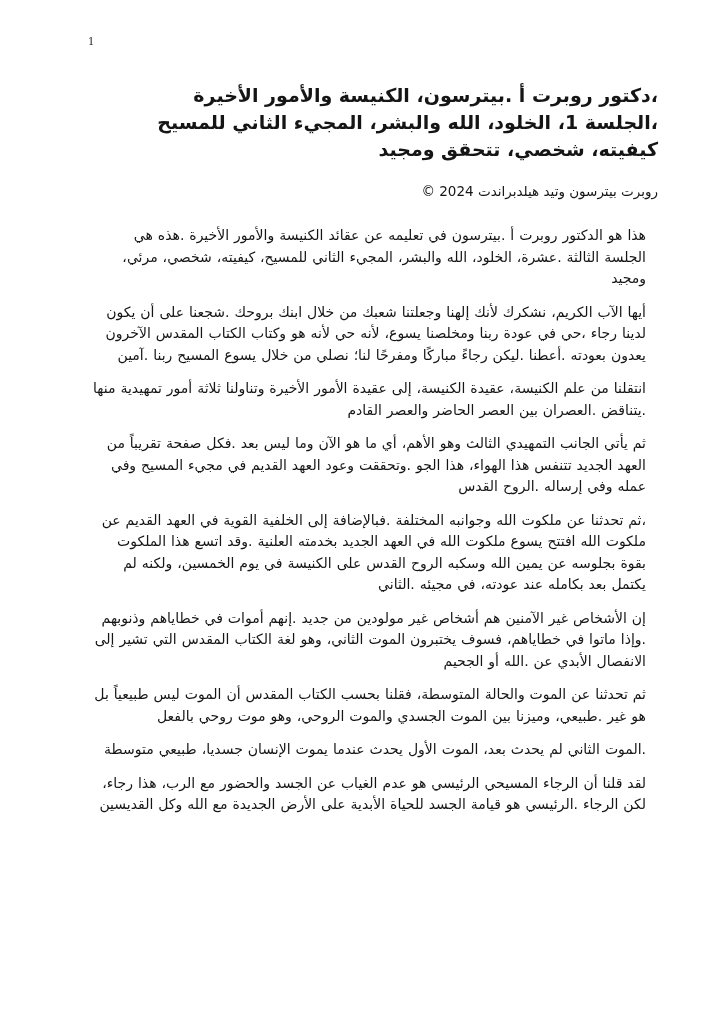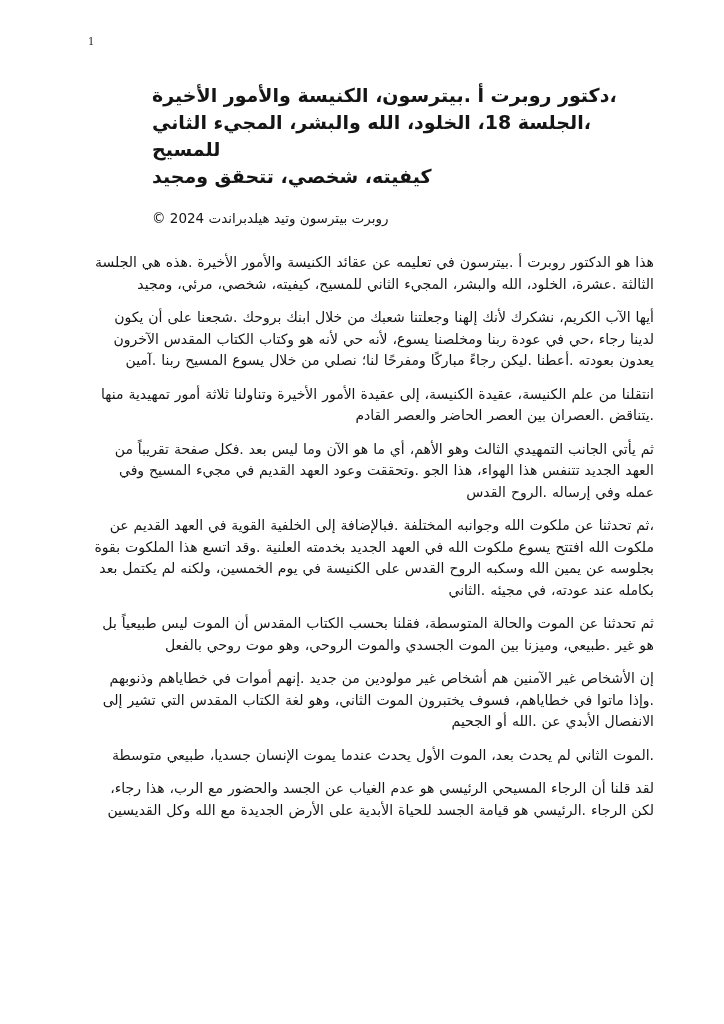--- a/index.html
+++ b/index.html
@@ -31,67 +31,67 @@
     position: absolute;
     top: 0;
     right: 66px;
     left: 88px;
     direction: rtl;
     unicode-bidi: embed;
   }
   .title-block {
     margin-top: 82px;
     padding-left: 64px;
-    text-align: left;
+    text-align: right;
   }
   .title-line {
     font-weight: bold;
     font-size: 19px;
     line-height: 27px;
     letter-spacing: 0;
   }
   .copyright-line {
     margin-top: 19px;
     font-size: 13.5px;
     line-height: 19px;
     font-weight: normal;
   }
   .body-block {
     margin-top: 24px;
     text-align: right;
   }
   .body-block p {
-    margin: 0 4px 12px 0;
+    margin: 0 12px 12px 0;
     font-size: 14px;
     line-height: 21.5px;
     word-spacing: 0.5px;
   }
 </style>
 </head>
 <body>
 
 <div class="page">
 
   <div class="page-number">1</div>
 
   <div class="doc">
 
     <div class="title-block">
       <div class="title-line">،دكتور روبرت أ .بيترسون، الكنيسة والأمور الأخيرة</div>
-      <div class="title-line">،الجلسة 18، الخلود، الله والبشر، المجيء الثاني للمسيح</div>
+      <div class="title-line">،الجلسة 1، الخلود، الله والبشر، المجيء الثاني للمسيح</div>
       <div class="title-line">كيفيته، شخصي، تتحقق ومجيد</div>
       <div class="copyright-line">روبرت بيترسون وتيد هيلدبراندت 2024 ©</div>
     </div>
 
     <div class="body-block">
       <p>هذا هو الدكتور روبرت أ .بيترسون في تعليمه عن عقائد الكنيسة والأمور الأخيرة .هذه هي الجلسة الثالثة .عشرة، الخلود، الله والبشر، المجيء الثاني للمسيح، كيفيته، شخصي، مرئي، ومجيد</p>
       <p>أيها الآب الكريم، نشكرك لأنك إلهنا وجعلتنا شعبك من خلال ابنك بروحك .شجعنا على أن يكون لدينا رجاء ،حي في عودة ربنا ومخلصنا يسوع، لأنه حي لأنه هو وكتاب الكتاب المقدس الآخرون يعدون بعودته .أعطنا .ليكن رجاءً مباركًا ومفرحًا لنا؛ نصلي من خلال يسوع المسيح ربنا .آمين</p>
       <p>انتقلنا من علم الكنيسة، عقيدة الكنيسة، إلى عقيدة الأمور الأخيرة وتناولنا ثلاثة أمور تمهيدية منها .يتناقض .العصران بين العصر الحاضر والعصر القادم</p>
       <p>ثم يأتي الجانب التمهيدي الثالث وهو الأهم، أي ما هو الآن وما ليس بعد .فكل صفحة تقريباً من العهد الجديد تتنفس هذا الهواء، هذا الجو .وتحققت وعود العهد القديم في مجيء المسيح وفي عمله وفي إرساله .الروح القدس</p>
       <p>،ثم تحدثنا عن ملكوت الله وجوانبه المختلفة .فبالإضافة إلى الخلفية القوية في العهد القديم عن ملكوت الله افتتح يسوع ملكوت الله في العهد الجديد بخدمته العلنية .وقد اتسع هذا الملكوت بقوة بجلوسه عن يمين الله وسكبه الروح القدس على الكنيسة في يوم الخمسين، ولكنه لم يكتمل بعد بكامله عند عودته، في مجيئه .الثاني</p>
+      <p>إن الأشخاص غير الآمنين هم أشخاص غير مولودين من جديد .إنهم أموات في خطاياهم وذنوبهم .وإذا ماتوا في خطاياهم، فسوف يختبرون الموت الثاني، وهو لغة الكتاب المقدس التي تشير إلى الانفصال الأبدي عن .الله أو الجحيم</p>
       <p>ثم تحدثنا عن الموت والحالة المتوسطة، فقلنا بحسب الكتاب المقدس أن الموت ليس طبيعياً بل هو غير .طبيعي، وميزنا بين الموت الجسدي والموت الروحي، وهو موت روحي بالفعل</p>
-      <p>إن الأشخاص غير الآمنين هم أشخاص غير مولودين من جديد .إنهم أموات في خطاياهم وذنوبهم .وإذا ماتوا في خطاياهم، فسوف يختبرون الموت الثاني، وهو لغة الكتاب المقدس التي تشير إلى الانفصال الأبدي عن .الله أو الجحيم</p>
       <p>.الموت الثاني لم يحدث بعد، الموت الأول يحدث عندما يموت الإنسان جسديا، طبيعي متوسطة</p>
       <p>لقد قلنا أن الرجاء المسيحي الرئيسي هو عدم الغياب عن الجسد والحضور مع الرب، هذا رجاء، لكن الرجاء .الرئيسي هو قيامة الجسد للحياة الأبدية على الأرض الجديدة مع الله وكل القديسين</p>
     </div>
 
   </div>
 </div>
 
 </body></html>

